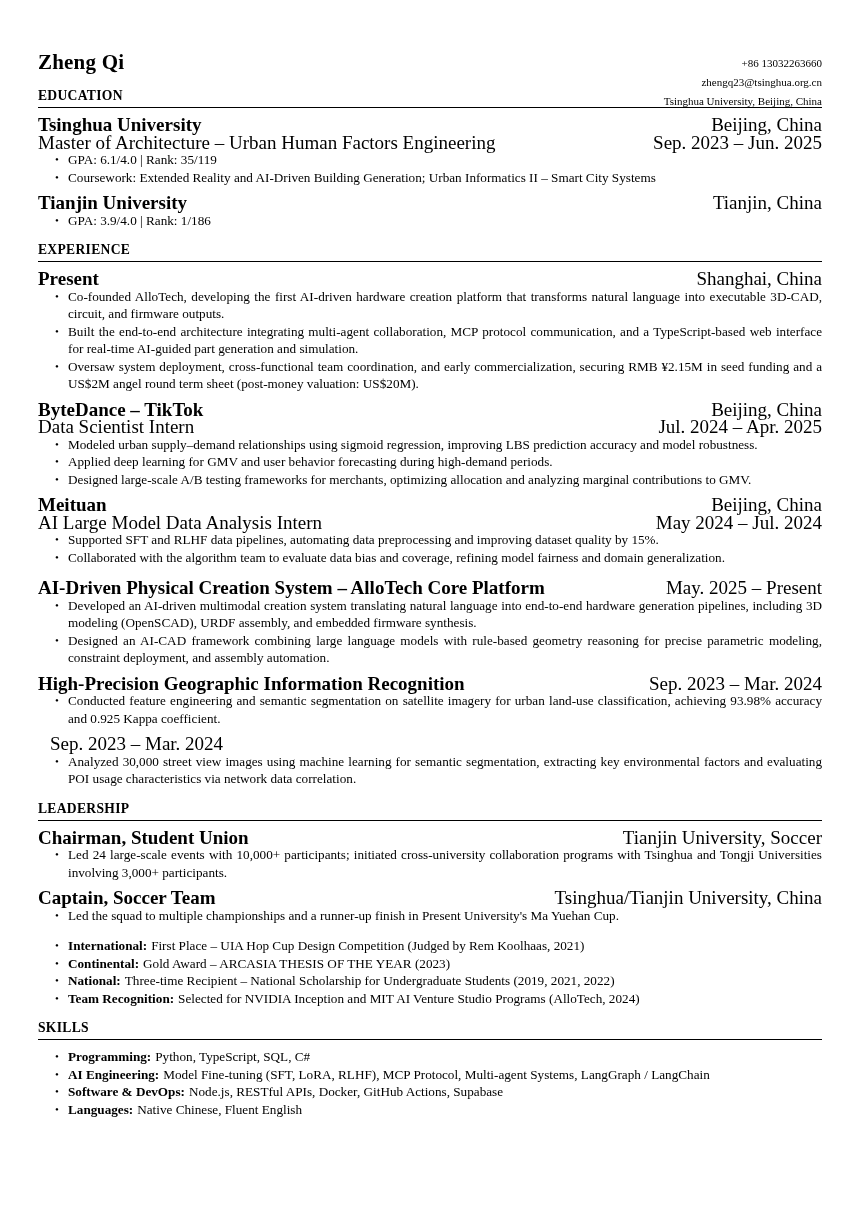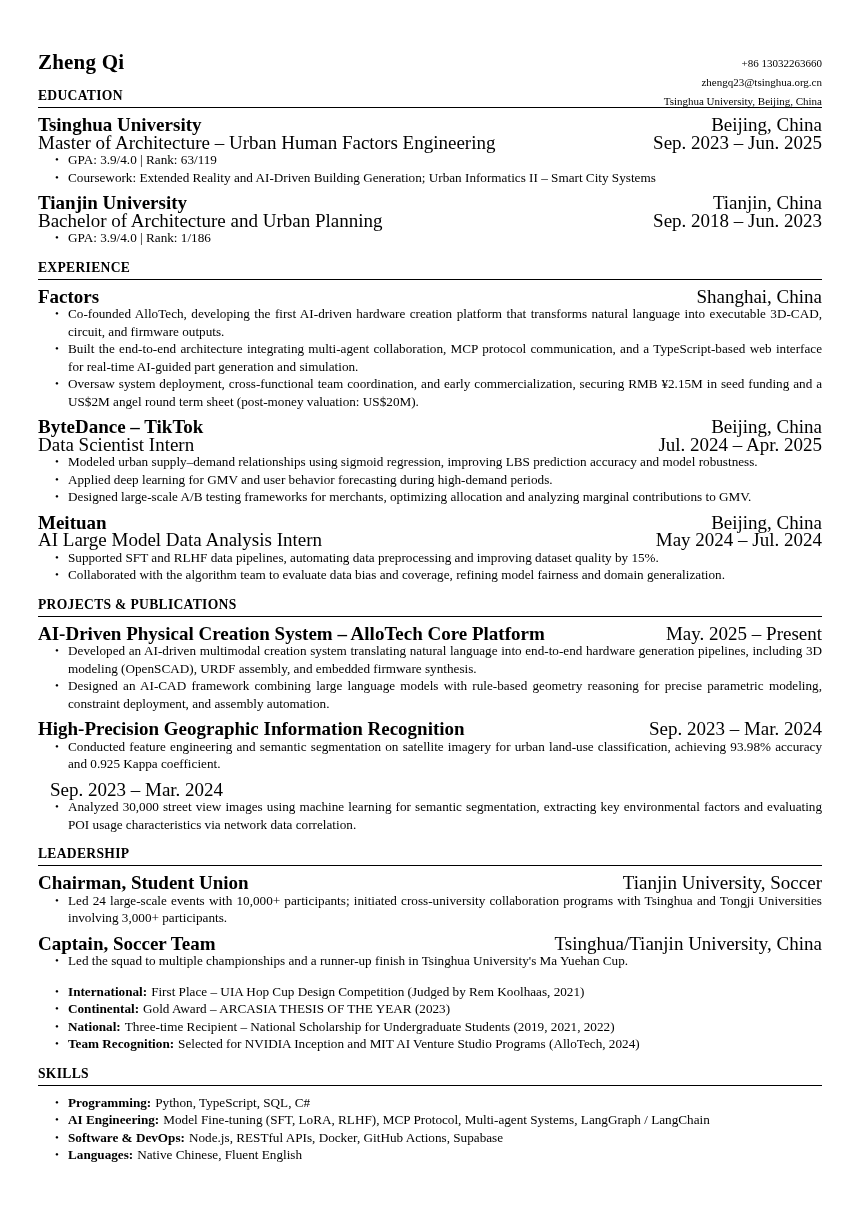--- a/index.html
+++ b/index.html
@@ -71,47 +71,43 @@
           <div class="row">
             <span class="e-title">Tsinghua University</span>
             <span class="e-right">Beijing, China</span>
           </div>
           <div class="row">
             <span class="it">Master of Architecture – Urban Human Factors Engineering</span>
             <span class="e-right it">Sep. 2023 – Jun. 2025</span>
           </div>
           <div class="bullet">
             <span class="b-dot">•</span>
-            <span class="b-text">GPA: 3.9/4.0 | Rank: 63/119</span>
+            <span class="b-text">GPA: 6.1/4.0 | Rank: 35/119</span>
           </div>
           <div class="bullet">
             <span class="b-dot">•</span>
             <span class="b-text">Coursework: Extended Reality and AI-Driven Building Generation; Urban Informatics II – Smart City Systems</span>
           </div>
         </div>
         <div class="entry">
           <div class="row">
             <span class="e-title">Tianjin University</span>
             <span class="e-right">Tianjin, China</span>
           </div>
-          <div class="row">
-            <span class="it">Bachelor of Architecture and Urban Planning</span>
-            <span class="e-right it">Sep. 2018 – Jun. 2023</span>
-          </div>
           <div class="bullet">
             <span class="b-dot">•</span>
             <span class="b-text">GPA: 3.9/4.0 | Rank: 1/186</span>
           </div>
         </div>
       </section>
       <section class="sec">
         <div class="sec-title">EXPERIENCE</div>
         <div class="entry">
           <div class="row">
-            <span class="e-title">Factors</span>
+            <span class="e-title">Present</span>
             <span class="e-right">Shanghai, China</span>
           </div>
           <div class="bullet">
             <span class="b-dot">•</span>
             <span class="b-text">Co-founded AlloTech, developing the first AI-driven hardware creation platform that transforms natural language into executable 3D-CAD, circuit, and firmware outputs.</span>
           </div>
           <div class="bullet">
             <span class="b-dot">•</span>
             <span class="b-text">Built the end-to-end architecture integrating multi-agent collaboration, MCP protocol communication, and a TypeScript-based web interface for real-time AI-guided part generation and simulation.</span>
           </div>
@@ -155,21 +151,20 @@
             <span class="b-dot">•</span>
             <span class="b-text">Supported SFT and RLHF data pipelines, automating data preprocessing and improving dataset quality by 15%.</span>
           </div>
           <div class="bullet">
             <span class="b-dot">•</span>
             <span class="b-text">Collaborated with the algorithm team to evaluate data bias and coverage, refining model fairness and domain generalization.</span>
           </div>
         </div>
       </section>
       <section class="sec">
-        <div class="sec-title">PROJECTS &amp; PUBLICATIONS</div>
         <div class="entry">
           <div class="row">
             <span class="e-title">AI-Driven Physical Creation System – AlloTech Core Platform</span>
             <span class="e-right">May. 2025 – Present</span>
           </div>
           <div class="bullet">
             <span class="b-dot">•</span>
             <span class="b-text">Developed an AI-driven multimodal creation system translating natural language into end-to-end hardware generation pipelines, including 3D modeling (OpenSCAD), URDF assembly, and embedded firmware synthesis.</span>
           </div>
           <div class="bullet">
@@ -209,21 +204,21 @@
             <span class="b-text">Led 24 large-scale events with 10,000+ participants; initiated cross-university collaboration programs with Tsinghua and Tongji Universities involving 3,000+ participants.</span>
           </div>
         </div>
         <div class="entry">
           <div class="row">
             <span class="e-title">Captain, Soccer Team</span>
             <span class="e-right">Tsinghua/Tianjin University, China</span>
           </div>
           <div class="bullet">
             <span class="b-dot">•</span>
-            <span class="b-text">Led the squad to multiple championships and a runner-up finish in Tsinghua University's Ma Yuehan Cup.</span>
+            <span class="b-text">Led the squad to multiple championships and a runner-up finish in Present University's Ma Yuehan Cup.</span>
           </div>
         </div>
       </section>
       <section class="sec">
         <div class="entry">
           <div class="bullet">
             <span class="b-dot">•</span>
             <span class="b-text"><span class="b-label">International:</span><span>First Place – UIA Hop Cup Design Competition (Judged by Rem Koolhaas, 2021)</span></span>
           </div>
           <div class="bullet">

